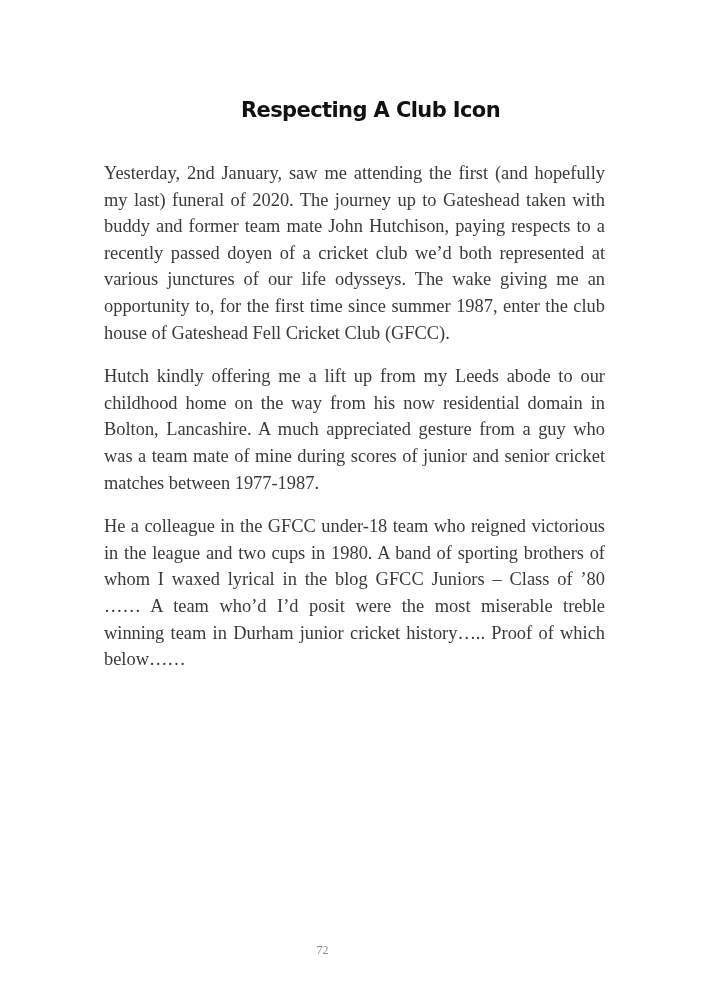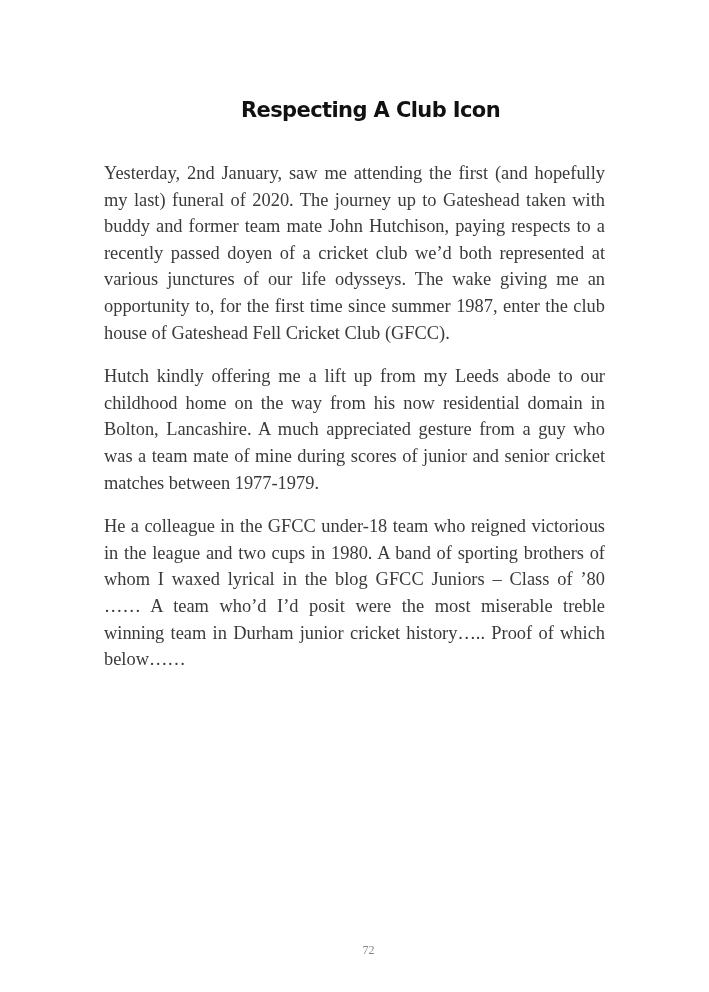--- a/index.html
+++ b/index.html
@@ -50,29 +50,28 @@
   }
   .page-number {
     position: absolute;
     left: 0;
     width: 645px;
     top: 943px;
     text-align: center;
     font-family: "Liberation Serif", serif;
     font-size: 12px;
     color: #888888;
-    margin-left: 46px;
   }
 </style>
 </head>
 <body>
 
 <div class="page">
   <h1 class="title">Respecting A Club Icon</h1>
 
   <div class="body-text">
     <p>Yesterday, 2nd January, saw me attending the first (and hopefully my last) funeral of 2020. The journey up to Gateshead taken with buddy and former team mate John Hutchison, paying respects to a recently passed doyen of a cricket club we’d both represented at various junctures of our life odysseys. The wake giving me an opportunity to, for the first time since summer 1987, enter the club house of Gateshead Fell Cricket Club (GFCC).</p>
-    <p>Hutch kindly offering me a lift up from my Leeds abode to our childhood home on the way from his now residential domain in Bolton, Lancashire. A much appreciated gesture from a guy who was a team mate of mine during scores of junior and senior cricket matches between 1977-1979.</p>
+    <p>Hutch kindly offering me a lift up from my Leeds abode to our childhood home on the way from his now residential domain in Bolton, Lancashire. A much appreciated gesture from a guy who was a team mate of mine during scores of junior and senior cricket matches between 1977-1987.</p>
     <p>He a colleague in the GFCC under-18 team who reigned victorious in the league and two cups in 1980.  A band of sporting brothers of whom I waxed lyrical in the blog GFCC Juniors – Class of ’80 …… A team who’d I’d posit were the most miserable treble winning team in Durham junior cricket history….. Proof of which below……</p>
   </div>
 
   <div class="page-number">72</div>
 </div>
 
 </body></html>

